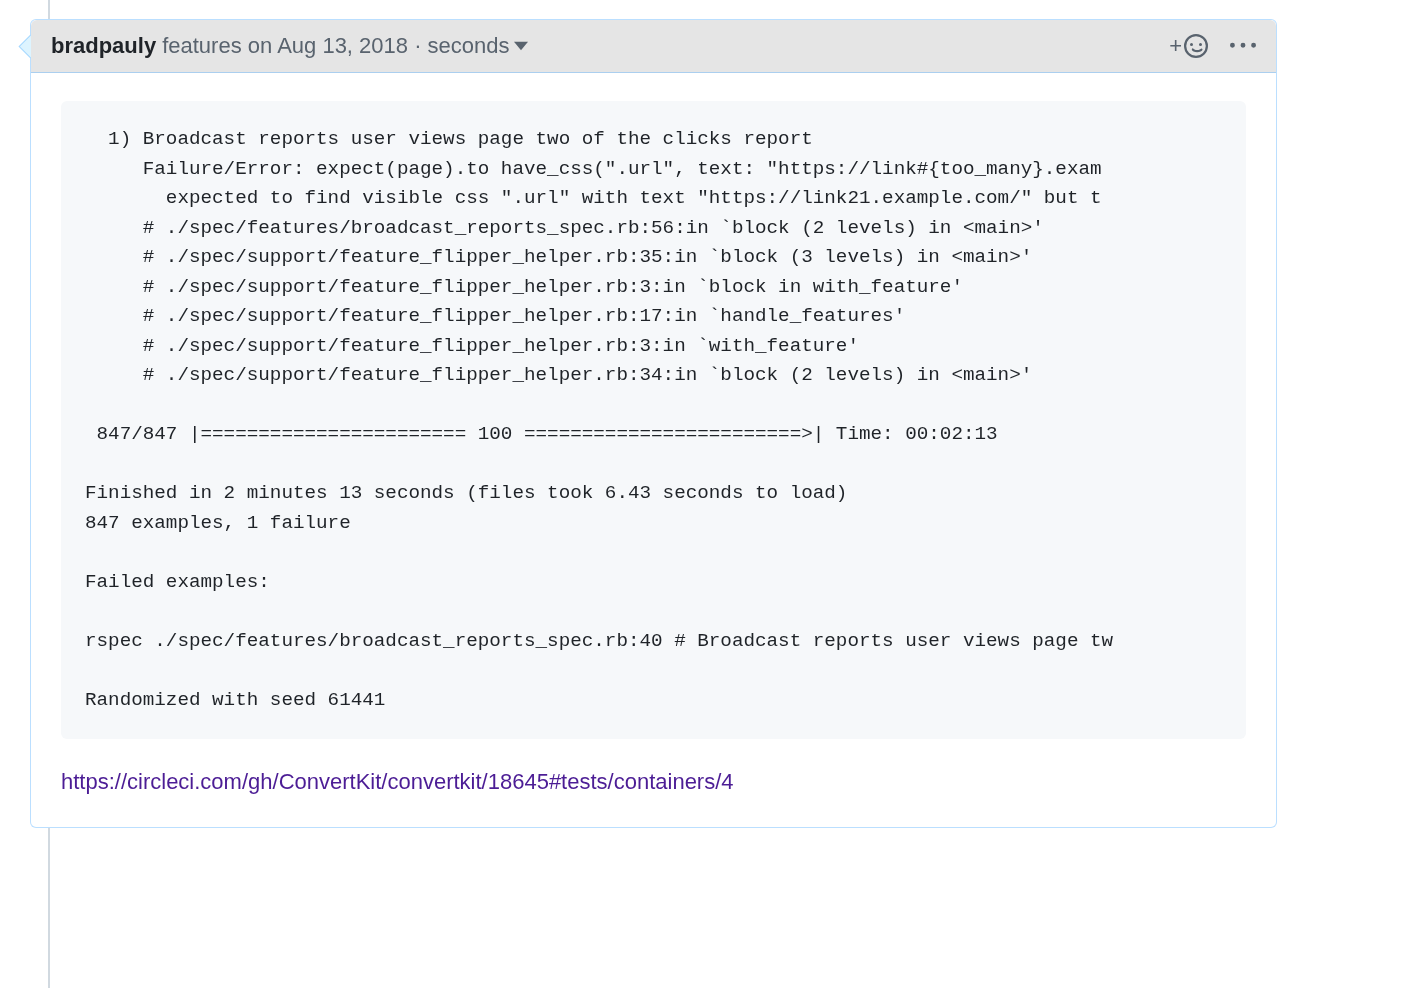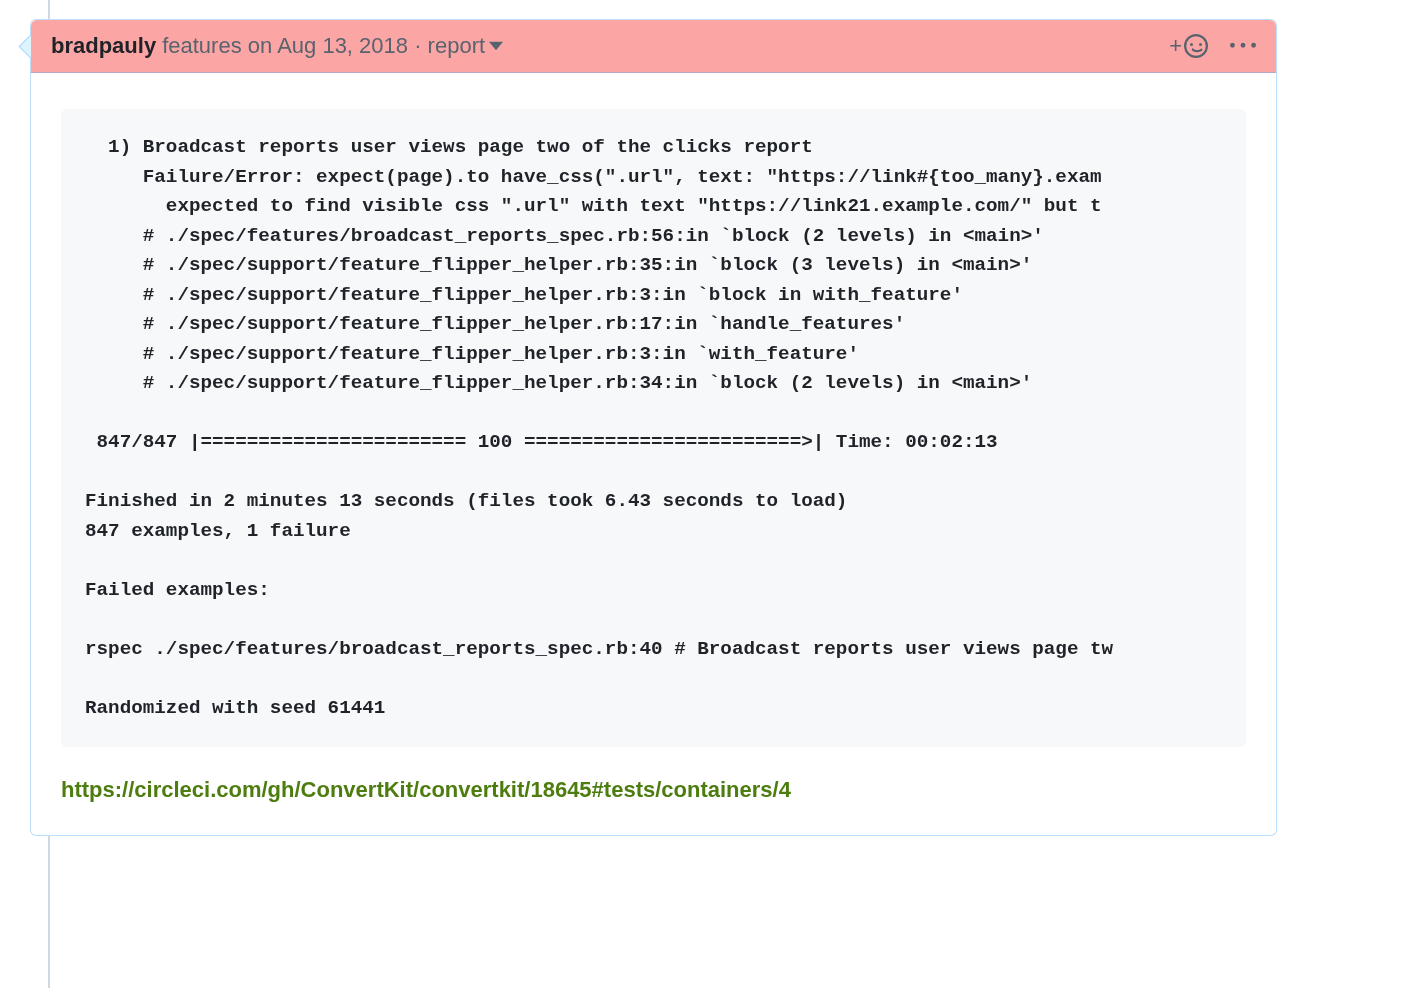--- a/index.html
+++ b/index.html
@@ -43,21 +43,21 @@
     border-left:1px solid #54aeff66;
     border-bottom:1px solid #54aeff66;
     transform:rotate(45deg);
     z-index:1;
   }
   .comment-header{
     position:relative;
     display:flex;
     align-items:flex-start;
     padding:12px 20px;
-    background:#fca5a5;
+    background:#e5e5e5;
     border-bottom:1px solid #54aeff66;
     border-radius:6px 6px 0 0;
     font-size:22px;
     line-height:28px;
     color:#59636e;
     z-index:2;
   }
   .comment{
     border-color:#54aeff66;
   }
@@ -81,56 +81,55 @@
     align-items:center;
     color:#59636e;
     cursor:pointer;
     font-size:22px;
   }
   .reaction-btn .plus{margin-right:2px;}
   .emoji-svg{fill:#59636e;}
   .kebab-svg{fill:#59636e;}
   .kebab-btn{cursor:pointer;display:inline-flex;}
   .comment-body{
-    padding:36px 30px 30px;
+    padding:28px 30px 30px;
     font-size:22px;
     line-height:30px;
-    font-weight:bold;
   }
   .code-block{
     background:#f6f8fa;
     border-radius:6px;
     padding:24px 24px 24px 24px;
     font-family:ui-monospace,SFMono-Regular,"SF Mono",Menlo,Consolas,"Liberation Mono",monospace;
     font-size:19.25px;
     line-height:29.5px;
     color:#1f2328;
     white-space:pre;
     overflow:hidden;
     margin-bottom:28px;
   }
   .body-link{
-    color:#4d7c0f;
+    color:#4c1d95;
     text-decoration:none;
   }
 </style>
 </head>
 <body>
 
 <div class="timeline-line"></div>
 
 <div class="wrap">
   <div class="comment">
     <div class="comment-header">
       <a class="author">bradpauly</a>
       <span><span>features</span>&nbsp;</span>
       <a class="timestamp-link">on Aug 13, 2018</a>
       <span>&nbsp;<span>·</span>&nbsp;</span>
       <span class="edited-summary">
-        <span>report</span>
+        <span>seconds</span>
         <svg class="caret-down-svg" width="14" height="10" viewBox="0 0 10 6">
             <path d="M0 0l5 6 5-6z"></path>
           </svg>
       </span>
       <div class="spacer"></div>
       <div class="header-actions">
         <span class="reaction-btn">
           <span class="plus">+</span>
           <svg class="emoji-svg" width="24" height="24" viewBox="0 0 16 16">
             <path d="M8 0a8 8 0 1 1 0 16A8 8 0 0 1 8 0ZM1.5 8a6.5 6.5 0 1 0 13 0 6.5 6.5 0 0 0-13 0Zm3.82 1.636a.75.75 0 0 1 1.038.175.75.75 0 0 0 .093.11 2.17 2.17 0 0 0 .58.417c.479.233 1.05.35 1.719.35.668 0 1.24-.117 1.718-.35.28-.137.458-.278.58-.417a.75.75 0 0 1 1.13.984 2.66 2.66 0 0 1-1.058.776c-.71.347-1.514.507-2.37.507-.855 0-1.66-.16-2.37-.507a2.66 2.66 0 0 1-1.058-.776.75.75 0 0 1 .175-1.038ZM12 7a1 1 0 1 1-2 0 1 1 0 0 1 2 0ZM5 8a1 1 0 1 1 0-2 1 1 0 0 1 0 2Z"></path>

